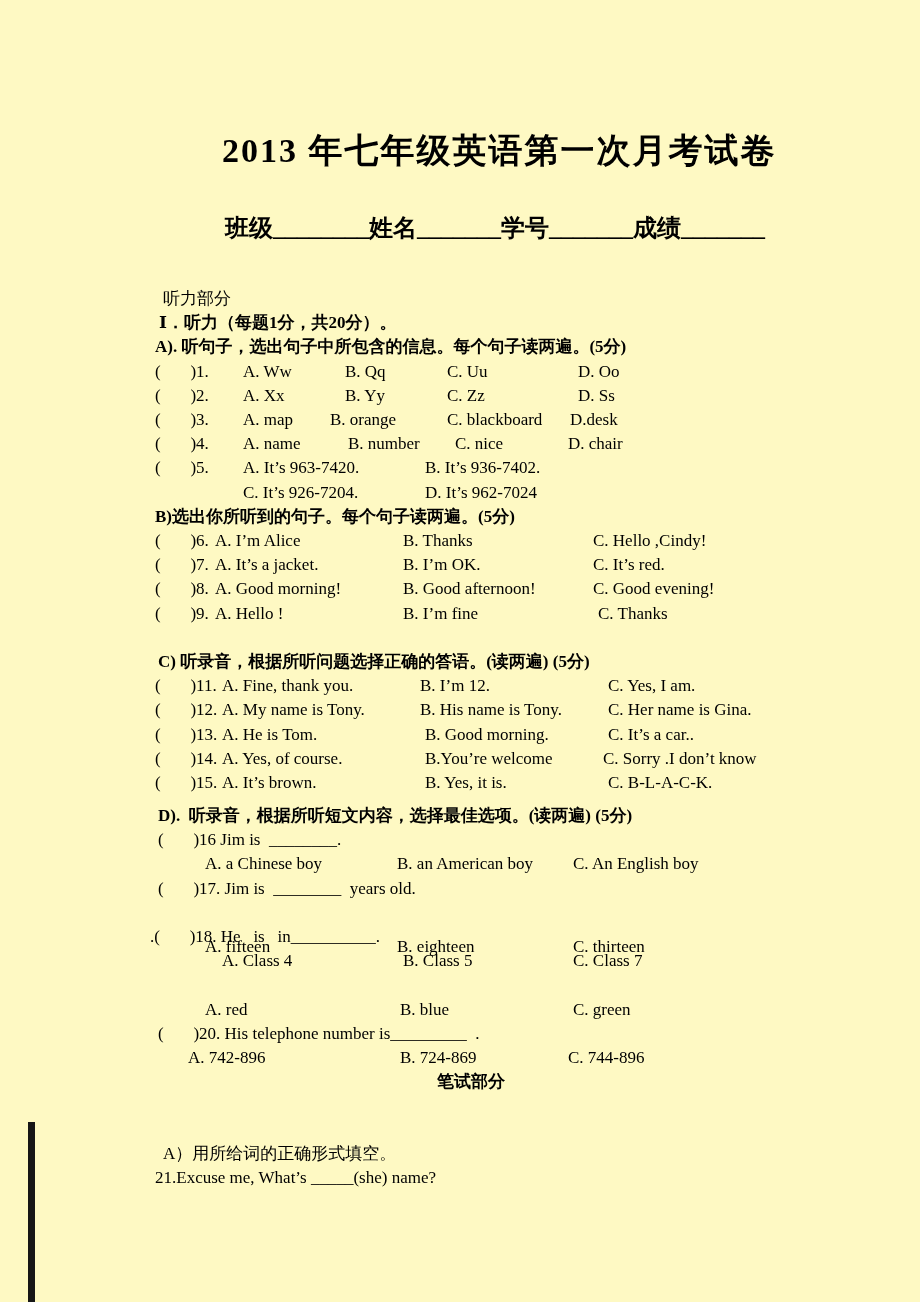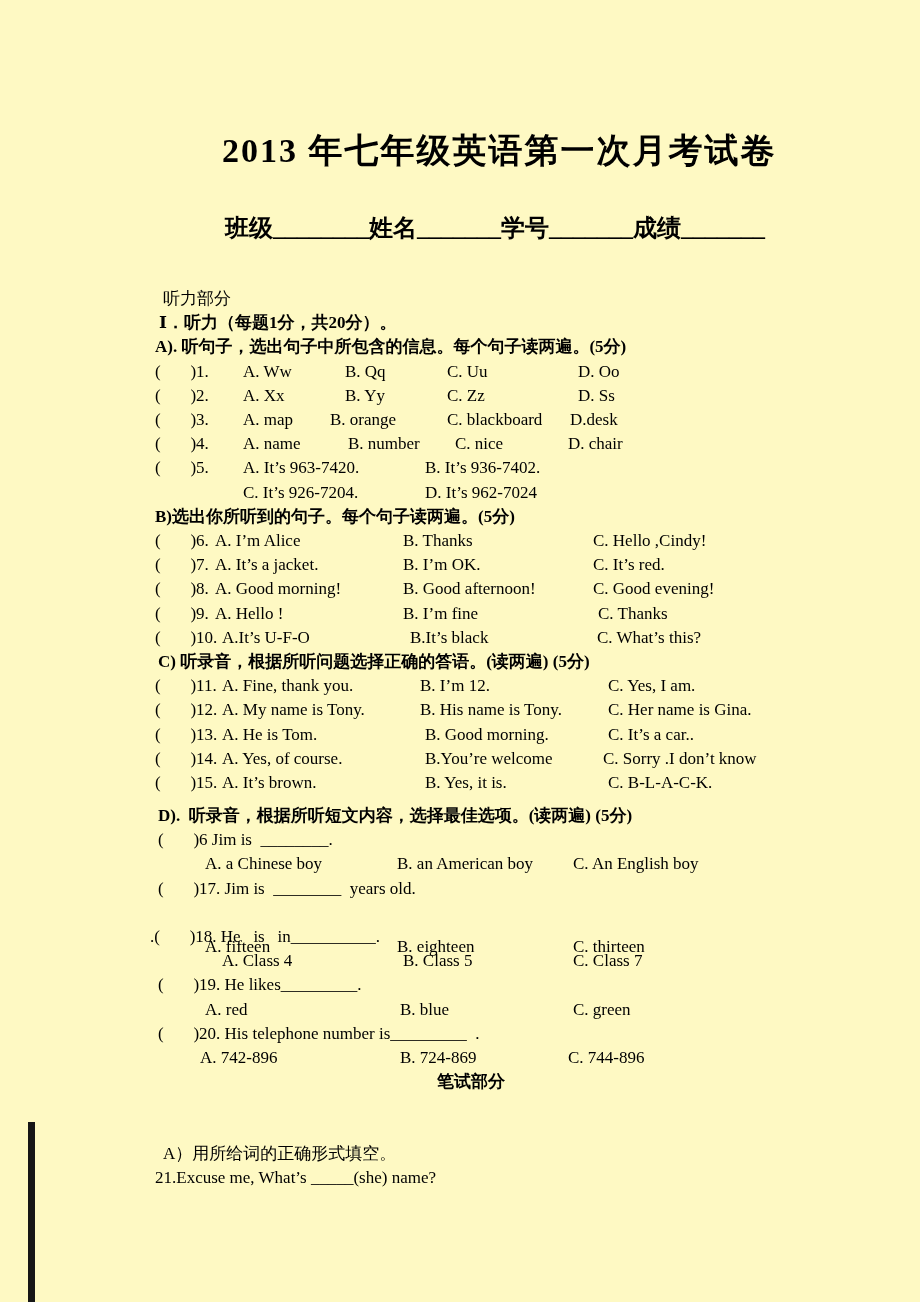--- a/index.html
+++ b/index.html
@@ -131,26 +131,20 @@
         <span class="seg" style="left: 215px;">A. Good morning!</span>
         <span class="seg" style="left: 403px;">B. Good afternoon!</span>
         <span class="seg" style="left: 593px;">C. Good evening!</span>
       </div>
       <div class="line" style="top: 602px;">
         <span class="seg" style="left: 155px;">(       )9.</span>
         <span class="seg" style="left: 215px;">A. Hello !</span>
         <span class="seg" style="left: 403px;">B. I’m fine</span>
         <span class="seg" style="left: 598px;">C. Thanks</span>
       </div>
-      <div class="line" style="top: 626px;">
-        <span class="seg" style="left: 155px;">(       )10.</span>
-        <span class="seg" style="left: 222px;">A.It’s U-F-O</span>
-        <span class="seg" style="left: 410px;">B.It’s black</span>
-        <span class="seg" style="left: 597px;">C. What’s this?</span>
-      </div>
       <div class="line bold" style="top: 650px;">
         <span class="seg" style="left: 158px;">C) 听录音，根据所听问题选择正确的答语。(读两遍) (5分)</span>
       </div>
       <div class="line" style="top: 674px;">
         <span class="seg" style="left: 155px;">(       )11.</span>
         <span class="seg" style="left: 222px;">A. Fine, thank you.</span>
         <span class="seg" style="left: 420px;">B. I’m 12.</span>
         <span class="seg" style="left: 608px;">C. Yes, I am.</span>
       </div>
       <div class="line" style="top: 698px;">
@@ -174,21 +168,21 @@
       <div class="line" style="top: 771px;">
         <span class="seg" style="left: 155px;">(       )15.</span>
         <span class="seg" style="left: 222px;">A. It’s brown.</span>
         <span class="seg" style="left: 425px;">B. Yes, it is.</span>
         <span class="seg" style="left: 608px;">C. B-L-A-C-K.</span>
       </div>
       <div class="line bold" style="top: 804px;">
         <span class="seg" style="left: 158px;">D).  听录音，根据所听短文内容，选择最佳选项。(读两遍) (5分)</span>
       </div>
       <div class="line" style="top: 828px;">
-        <span class="seg" style="left: 158px;">(       )6 Jim is  ________.</span>
+        <span class="seg" style="left: 158px;">(       )16 Jim is  ________.</span>
       </div>
       <div class="line" style="top: 852px;">
         <span class="seg" style="left: 205px;">A. a Chinese boy</span>
         <span class="seg" style="left: 397px;">B. an American boy</span>
         <span class="seg" style="left: 573px;">C. An English boy</span>
       </div>
       <div class="line" style="top: 877px;">
         <span class="seg" style="left: 158px;">(       )17. Jim is  ________  years old.</span>
       </div>
       <div class="line" style="top: 935px;">
@@ -197,33 +191,30 @@
         <span class="seg" style="left: 573px;">C. thirteen</span>
       </div>
       <div class="line" style="top: 925px;">
         <span class="seg" style="left: 150px;">.(       )18. He   is   in__________.</span>
       </div>
       <div class="line" style="top: 949px;">
         <span class="seg" style="left: 222px;">A. Class 4</span>
         <span class="seg" style="left: 403px;">B. Class 5</span>
         <span class="seg" style="left: 573px;">C. Class 7</span>
       </div>
-      <div class="line" style="top: 973px;">
-        <span class="seg" style="left: 158px;">(       )19. He likes_________.</span>
-      </div>
       <div class="line" style="top: 998px;">
         <span class="seg" style="left: 205px;">A. red</span>
         <span class="seg" style="left: 400px;">B. blue</span>
         <span class="seg" style="left: 573px;">C. green</span>
       </div>
       <div class="line" style="top: 1022px;">
         <span class="seg" style="left: 158px;">(       )20. His telephone number is_________  .</span>
       </div>
       <div class="line" style="top: 1046px;">
-        <span class="seg" style="left: 200px;">A. 742-896</span>
+        <span class="seg" style="left: 188px;">A. 742-896</span>
         <span class="seg" style="left: 400px;">B. 724-869</span>
         <span class="seg" style="left: 568px;">C. 744-896</span>
       </div>
       <div class="line bold" style="top: 1070px;">
         <span class="seg" style="left: 437px;">笔试部分</span>
       </div>
       <div class="line" style="top: 1142px;">
         <span class="seg" style="left: 163px;">A）用所给词的正确形式填空。</span>
       </div>
       <div class="line" style="top: 1166px;">

